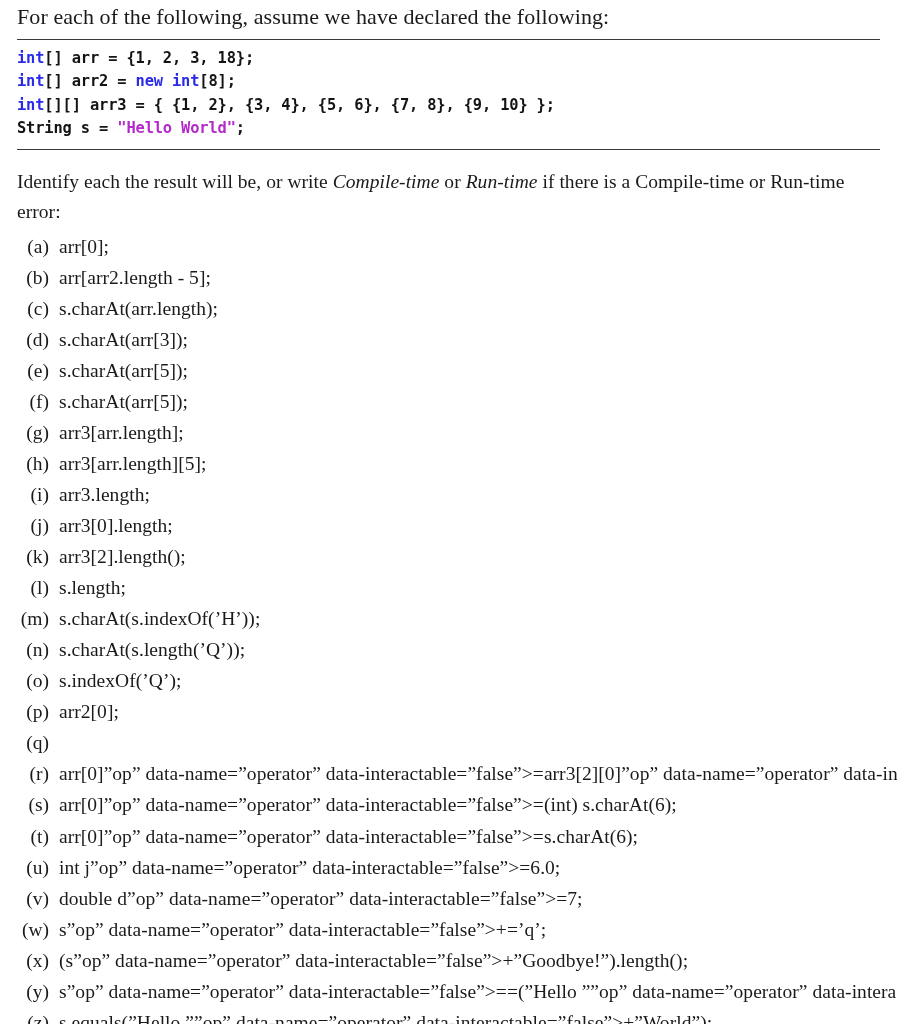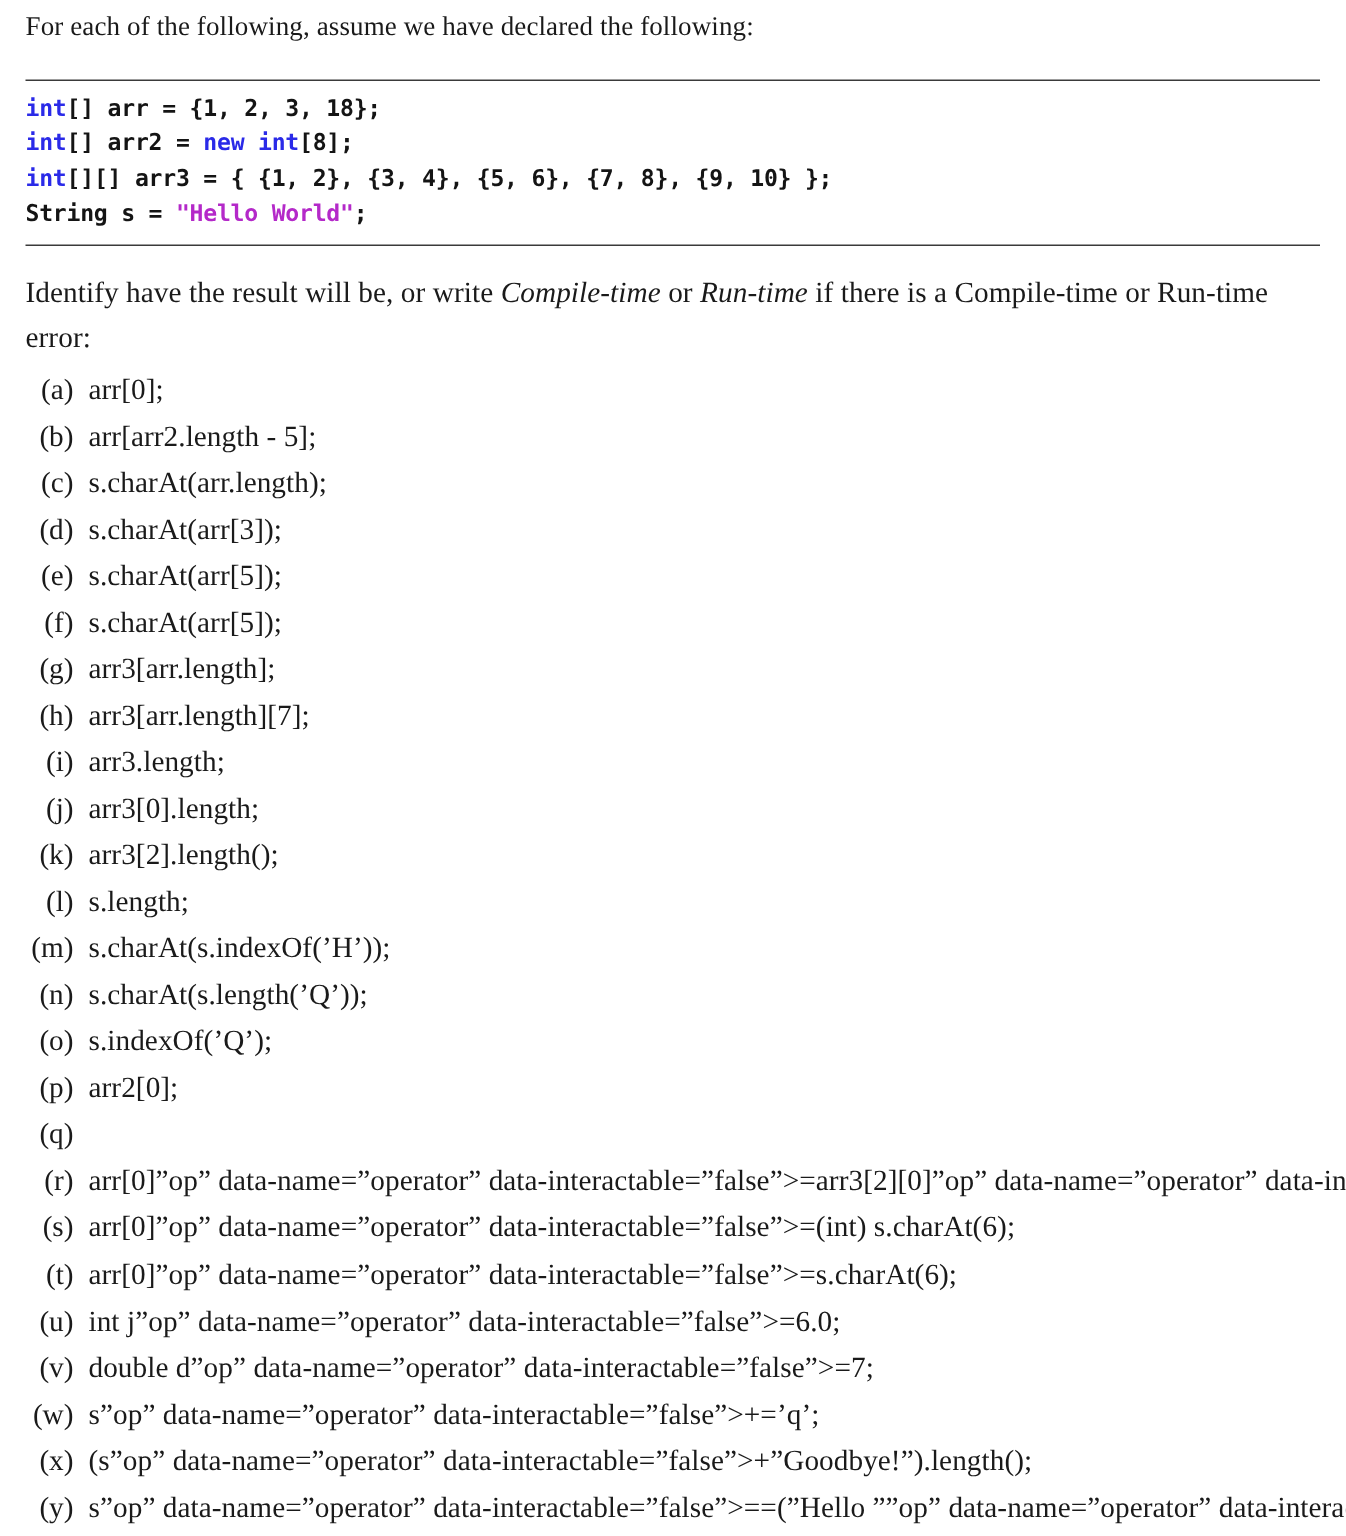--- a/index.html
+++ b/index.html
@@ -18,29 +18,29 @@
   .page {
     position: relative;
     width: 897px;
     height: 1024px;
     box-sizing: border-box;
     padding: 0 17px;
   }
 
   
   .intro {
-    font-size: 18px;
+    font-size: 22px;
     line-height: 26px;
     padding-top: 4px;
     letter-spacing: 0.08px;
   }
 
   
   .code-block {
-    margin-top: 23px;
+    margin-top: 9px;
     border-top: 1.6px solid #3a3a3a;
     border-bottom: 1.6px solid #3a3a3a;
     padding: 7px 0 8px 0;
     width: 863px;
   }
   .code-line {
     font-family: "DejaVu Sans Mono", "Liberation Mono", monospace;
     font-size: 15.4px;
     line-height: 23.4px;
     white-space: pre;
@@ -93,21 +93,21 @@
   <div class="intro">For each of the following, assume we have declared the following:</div>
 
   <div class="code-block">
     <div class="code-line"><span class="kw">int</span><span>[] arr = {1, 2, 3, 18};</span></div>
     <div class="code-line"><span class="kw">int</span><span>[] arr2 = </span><span class="kw">new int</span><span>[8];</span></div>
     <div class="code-line"><span class="kw">int</span><span>[][] arr3 = { {1, 2}, {3, 4}, {5, 6}, {7, 8}, {9, 10} };</span></div>
     <div class="code-line"><span>String s = </span><span class="str">"Hello World"</span><span>;</span></div>
   </div>
 
   <div class="instruction">
-    <span>Identify have the result will be, or write </span><i>Compile-time</i><span> or </span><i>Run-time</i><span> if there is a Compile-time or Run-time error:</span>
+    <span>Identify each the result will be, or write </span><i>Compile-time</i><span> or </span><i>Run-time</i><span> if there is a Compile-time or Run-time error:</span>
   </div>
 
   <div class="qlist">
       <div class="qitem">
         <span class="qlabel">(a)</span>
         <span class="qtext">arr[0];</span>
       </div>
       <div class="qitem">
         <span class="qlabel">(b)</span>
         <span class="qtext">arr[arr2.length - 5];</span>
@@ -127,21 +127,21 @@
       <div class="qitem">
         <span class="qlabel">(f)</span>
         <span class="qtext">s.charAt(arr[5]);</span>
       </div>
       <div class="qitem">
         <span class="qlabel">(g)</span>
         <span class="qtext">arr3[arr.length];</span>
       </div>
       <div class="qitem">
         <span class="qlabel">(h)</span>
-        <span class="qtext">arr3[arr.length][7];</span>
+        <span class="qtext">arr3[arr.length][5];</span>
       </div>
       <div class="qitem">
         <span class="qlabel">(i)</span>
         <span class="qtext">arr3.length;</span>
       </div>
       <div class="qitem">
         <span class="qlabel">(j)</span>
         <span class="qtext">arr3[0].length;</span>
       </div>
       <div class="qitem">

